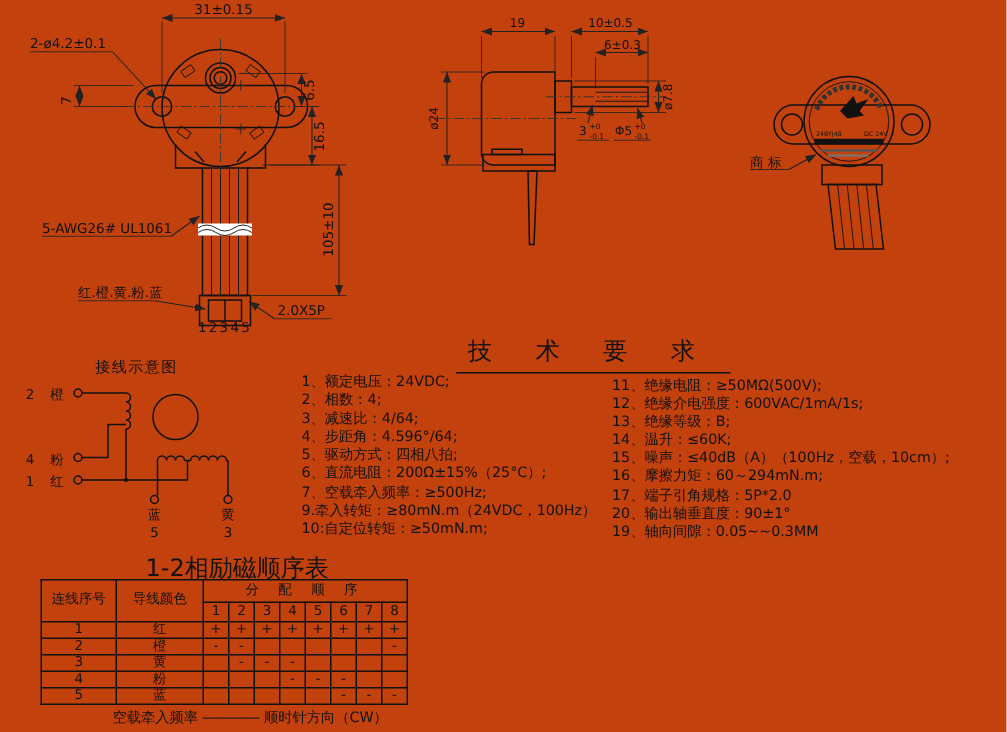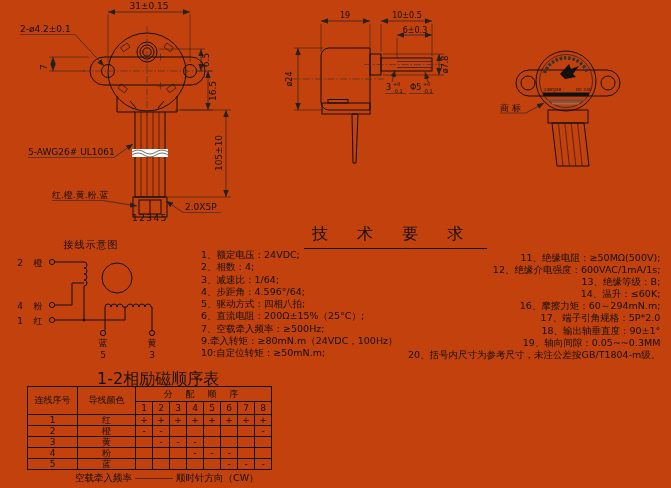--- a/index.html
+++ b/index.html
@@ -16,21 +16,21 @@
   .dt{font-family:"DejaVu Sans",sans-serif;font-size:9px;fill:#111;}
   .dt8{font-family:"DejaVu Sans",sans-serif;font-size:8px;fill:#111;}
   .dt5{font-family:"DejaVu Sans",sans-serif;font-size:5px;fill:#111;}
   .dt4{font-family:"DejaVu Sans",sans-serif;font-size:4.2px;fill:#111;}
   .cjk{font-family:"DejaVu Sans",sans-serif;font-size:9px;fill:#111;}
   .cjk10{font-family:"DejaVu Sans",sans-serif;font-size:10px;fill:#111;letter-spacing:1px;}
   #tech-title{position:absolute;left:304px;top:224px;font-size:16px;letter-spacing:12px;
               padding:0 12px 3px 8px;border-bottom:1.5px solid #111;white-space:nowrap;}
   .tcol{position:absolute;font-size:9.5px;white-space:nowrap;}
   #tech-left{left:184px;top:249px;line-height:12.3px;margin-left:17px;}
-  #tech-right{left:408px;top:252px;line-height:12.1px;text-align:right;}
+  #tech-right{left:408px;top:252px;line-height:12.1px;}
   #seq-caption{position:absolute;left:97px;top:369px;font-size:16px;white-space:nowrap;}
   #seq-table{position:absolute;left:27px;top:386px;border-collapse:collapse;table-layout:fixed;
              text-align:center;font-size:9px;}
   #seq-table td{border:1px solid #111;padding:0;height:10px;line-height:10px;overflow:hidden;}
   #seq-table td.hdr{height:13px;line-height:13px;}
   #seq-table td.span-h{letter-spacing:5px;height:14px;line-height:14px;}
   #seq-table td.step-h{height:12px;line-height:12px;}
   #table-footer{position:absolute;left:75px;top:472px;font-size:9.5px;white-space:nowrap;}
 </style>
 </head>
@@ -248,39 +248,39 @@
       <text class="cjk" x="150" y="114" text-anchor="middle">黄</text>
       <text class="cjk" x="150" y="126" text-anchor="middle">3</text>
     </g>
   </svg>
 
   <div id="tech-title">技 术 要 求</div>
 
   <div id="tech-left" class="tcol">
     <div>1、额定电压：24VDC;</div>
     <div>2、相数：4;</div>
-    <div>3、减速比：1/64;</div>
+    <div>3、减速比：4/64;</div>
     <div>4、步距角：4.596°/64;</div>
     <div>5、驱动方式：四相八拍;</div>
     <div>6、直流电阻：200Ω±15%（25°C）;</div>
     <div>7、空载牵入频率：≥500Hz;</div>
     <div>9.牵入转矩：≥80mN.m（24VDC，100Hz）</div>
     <div>10:自定位转矩：≥50mN.m;</div>
   </div>
 
   <div id="tech-right" class="tcol">
     <div>11、绝缘电阻：≥50MΩ(500V);</div>
     <div>12、绝缘介电强度：600VAC/1mA/1s;</div>
     <div>13、绝缘等级：B;</div>
     <div>14、温升：≤60K;</div>
+    <div>15、噪声：≤40dB（A）（100Hz，空载，10cm）;</div>
     <div>16、摩擦力矩：60～294mN.m;</div>
     <div>17、端子引角规格：5P*2.0</div>
-    <div>18、输出轴垂直度：90±1°</div>
+    <div>20、输出轴垂直度：90±1°</div>
     <div>19、轴向间隙：0.05~~0.3MM</div>
-    <div>20、括号内尺寸为参考尺寸，未注公差按GB/T1804-m级。</div>
   </div>
 
   <div id="seq-caption">1-2相励磁顺序表</div>
 
   <table id="seq-table">
     <colgroup>
       <col style="width:50px">
         <col style="width:58px">
       <col style="width:17px">
         <col style="width:17px">

